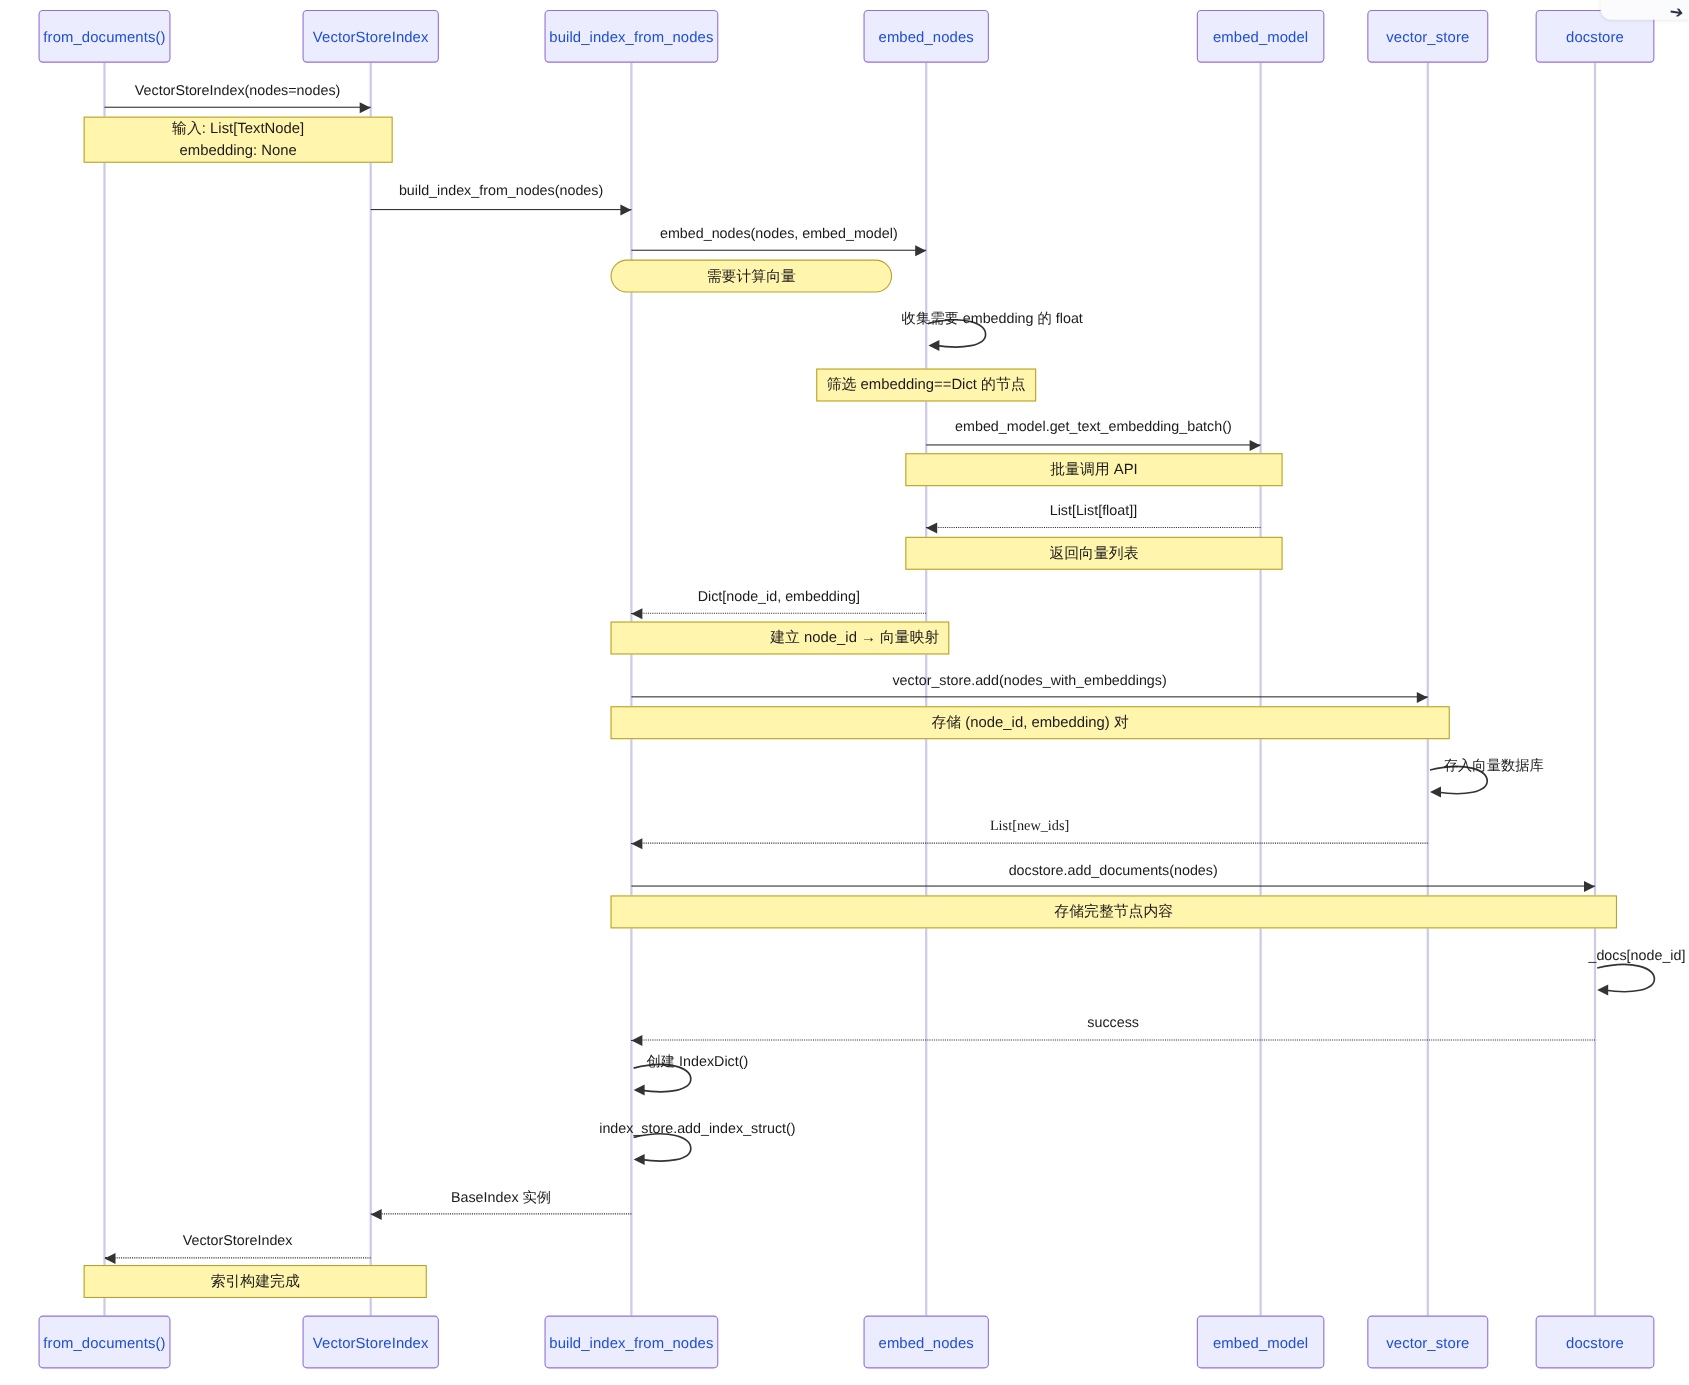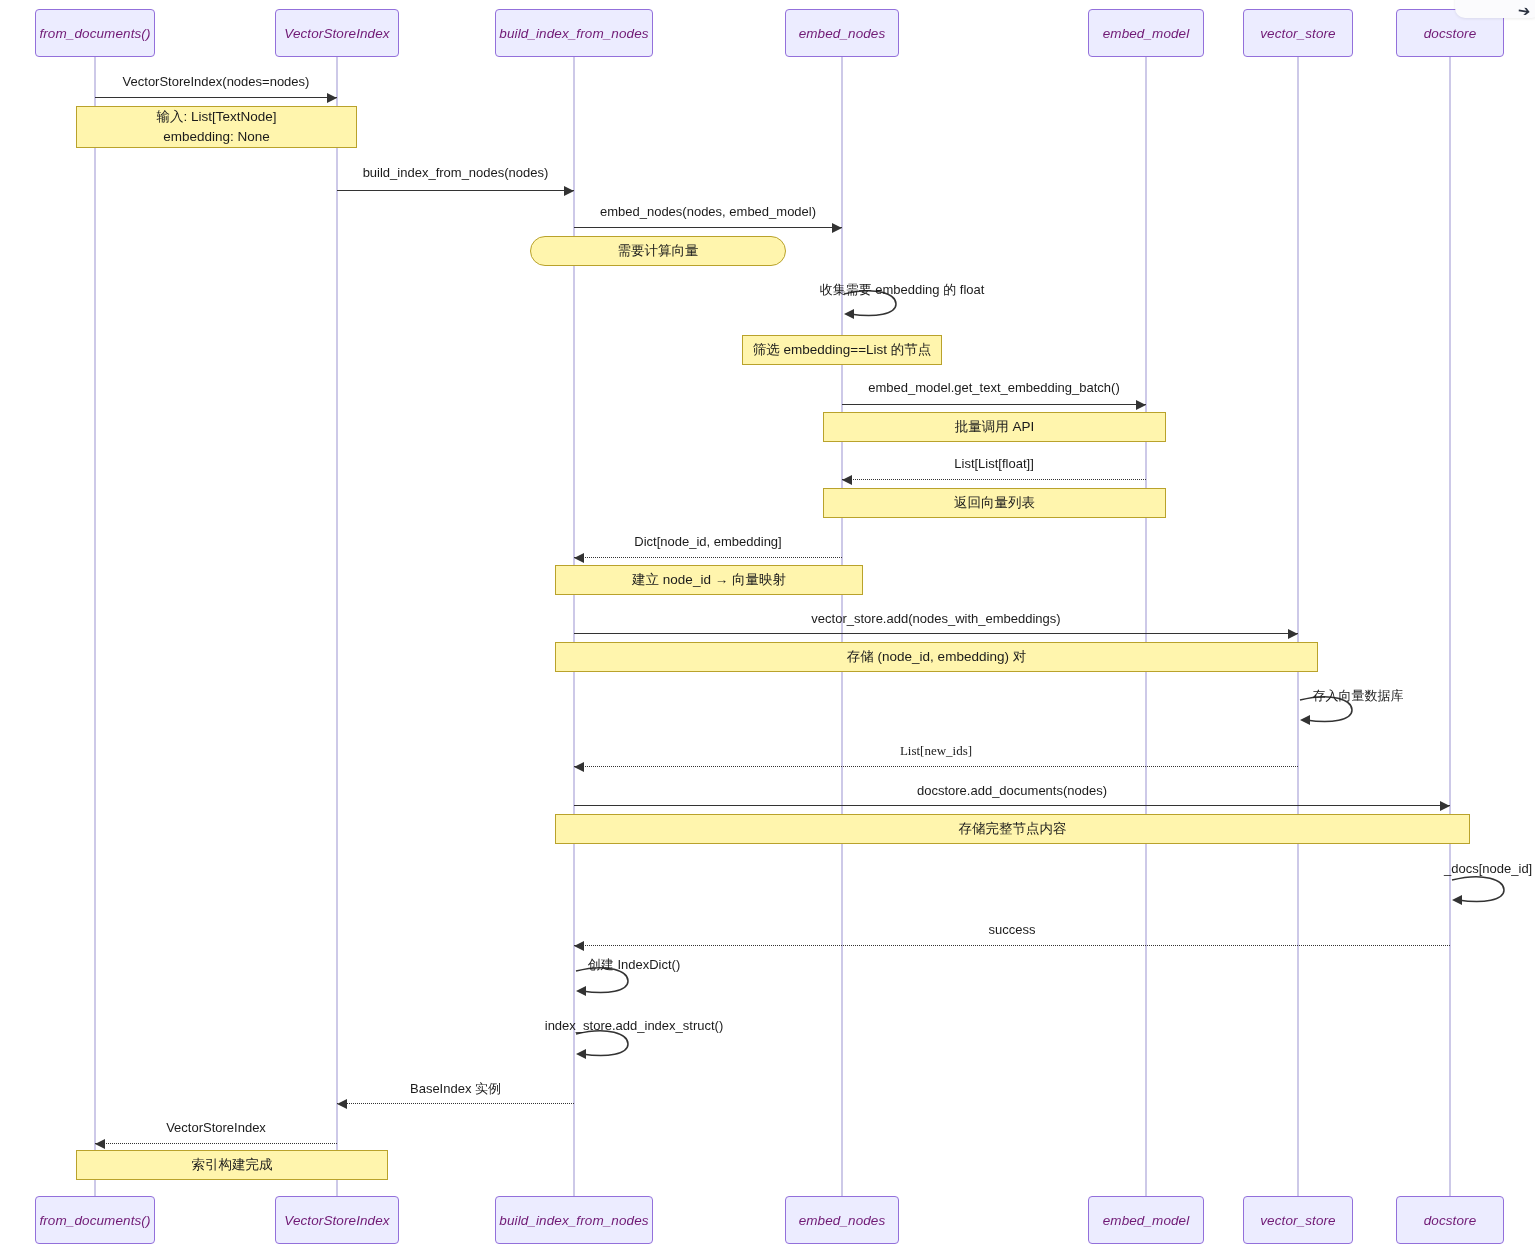--- a/index.html
+++ b/index.html
@@ -32,24 +32,23 @@
     background: #ececff;
     border: 1px solid #9370db;
     border-radius: 4px;
     display: flex;
     align-items: center;
     justify-content: center;
     z-index: 4;
   }
   .actor-label {
     font-size: 13.5px;
-    color: #701a75;
+    color: #1d4ed8;
     white-space: nowrap;
     letter-spacing: 0.1px;
-    font-style: italic;
   }
 
   
   .note {
     position: absolute;
     background: #fff5ad;
     border: 1px solid #b9a22b;
     display: flex;
     align-items: center;
     justify-content: center;
@@ -213,33 +212,33 @@
       <div class="msg-line dotted" style="left: 95px; top: 1143px; width: 242px;"></div>
       <div class="arrowhead left" style="top: 1139px; left: 95px;"></div>
       <div class="msg-label" style="left: 216px; top: 1120px;">VectorStoreIndex</div>
     </div>
 
   <div id="notes">
       <div class="note" style="left: 76px; top: 106px; width: 281px; height: 42px;">
         <div class="note-text">输入: List[TextNode]
 embedding: None</div>
       </div>
-      <div class="note" style="left: 530px; top: 236px; width: 256px; height: 30px; border-radius: 15px;">
+      <div class="note" style="left: 555px; top: 236px; width: 256px; height: 30px; border-radius: 15px;">
         <div class="note-text">需要计算向量</div>
       </div>
       <div class="note" style="left: 742px; top: 335px; width: 200px; height: 30px;">
-        <div class="note-text">筛选 embedding==List 的节点</div>
+        <div class="note-text">筛选 embedding==Dict 的节点</div>
       </div>
       <div class="note" style="left: 823px; top: 412px; width: 343px; height: 30px;">
         <div class="note-text">批量调用 API</div>
       </div>
       <div class="note" style="left: 823px; top: 488px; width: 343px; height: 30px;">
         <div class="note-text">返回向量列表</div>
       </div>
-      <div class="note" style="left: 555px; top: 565px; width: 308px; height: 30px;">
+      <div class="note" style="left: 555px; top: 565px; width: 308px; height: 30px; justify-content: flex-end;">
         <div class="note-text">建立 node_id → 向量映射</div>
       </div>
       <div class="note" style="left: 555px; top: 642px; width: 763px; height: 30px;">
         <div class="note-text">存储 (node_id, embedding) 对</div>
       </div>
       <div class="note" style="left: 555px; top: 814px; width: 915px; height: 30px;">
         <div class="note-text">存储完整节点内容</div>
       </div>
       <div class="note" style="left: 76px; top: 1150px; width: 312px; height: 30px;">
         <div class="note-text">索引构建完成</div>

